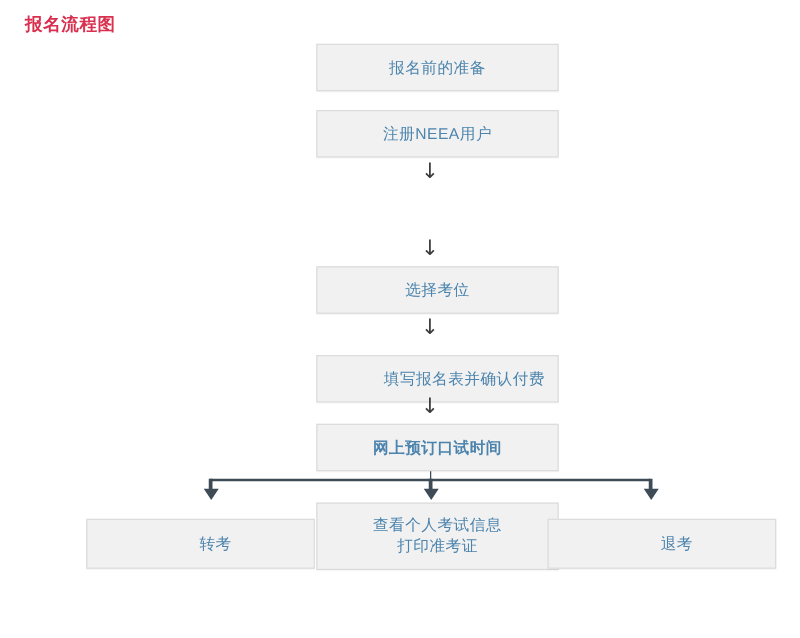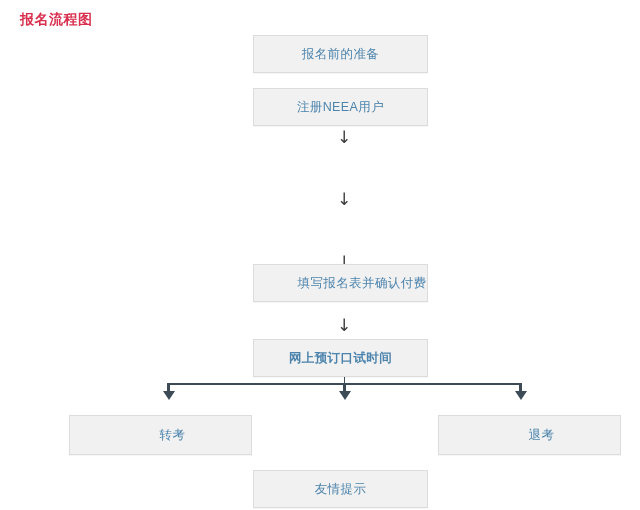--- a/index.html
+++ b/index.html
@@ -46,21 +46,21 @@
     text-align: center;
     display: flex;
     align-items: center;
     justify-content: center;
     white-space: pre-line;
     letter-spacing: 0.4px;
   }
 
   .node.center-col {
     left: 253px;
-    width: 175px;
+    width: 194px;
   }
 
   .node.side-col {
     width: 183px;
     padding-left: 24px;
   }
 
   .arrow-down {
     position: absolute;
     width: 18px;
@@ -109,42 +109,44 @@
 
   <div class="node center-col" style="top:35px; height:38px;">报名前的准备</div>
 
   <div class="node center-col" style="top:88px; height:38px;">注册NEEA用户</div>
 
   <div class="arrow-down" style="left:335px; top:127px;">↓</div>
 
 
   <div class="arrow-down" style="left:335px; top:189px;">↓</div>
 
+  <div class="node center-col" style="top:213px; height:38px;">选择考位</div>
 
   <div class="arrow-down" style="left:335px; top:252px;">↓</div>
 
-  <div class="node center-col" style="top:264px; height:38px;padding-left:43px;">填写报名表并确认付费</div>
+  <div class="node center-col" style="top:284px; height:38px;padding-left:43px;">填写报名表并确认付费</div>
 
   <div class="arrow-down" style="left:335px; top:315px;">↓</div>
 
   <div class="node center-col" style="top:339px; height:38px;font-weight:bold;">网上预订口试时间</div>
 
   <div class="branch-stem" style="left:343.5px; top:377px; height:7px;"></div>
 
   <div class="branch-line" style="left:168px; top:383px; width:352px;"></div>
 
   <div class="branch-arrow-stem" style="left:167px; top:383px; height:10px;"></div>
   <div class="branch-arrow" style="left:162.5px; top:391px;"></div>
 
   <div class="branch-arrow-stem" style="left:343px; top:383px; height:10px;"></div>
   <div class="branch-arrow" style="left:338.5px; top:391px;"></div>
 
   <div class="branch-arrow-stem" style="left:519px; top:383px; height:10px;"></div>
   <div class="branch-arrow" style="left:514.5px; top:391px;"></div>
 
   <div class="node side-col" style="left:69px; top:415px; height:40px;">转考</div>
 
+  <div class="node center-col" style="top:402px; height:54px;">查看个人考试信息
+打印准考证</div>
 
   <div class="node side-col" style="left:438px; top:415px; height:40px;font-family:Liberation Serif, serif;">退考</div>
 
-  <div class="node center-col" style="top:470px; height:38px;">友情提示</div>
 
 </div>
 
 </body></html>

